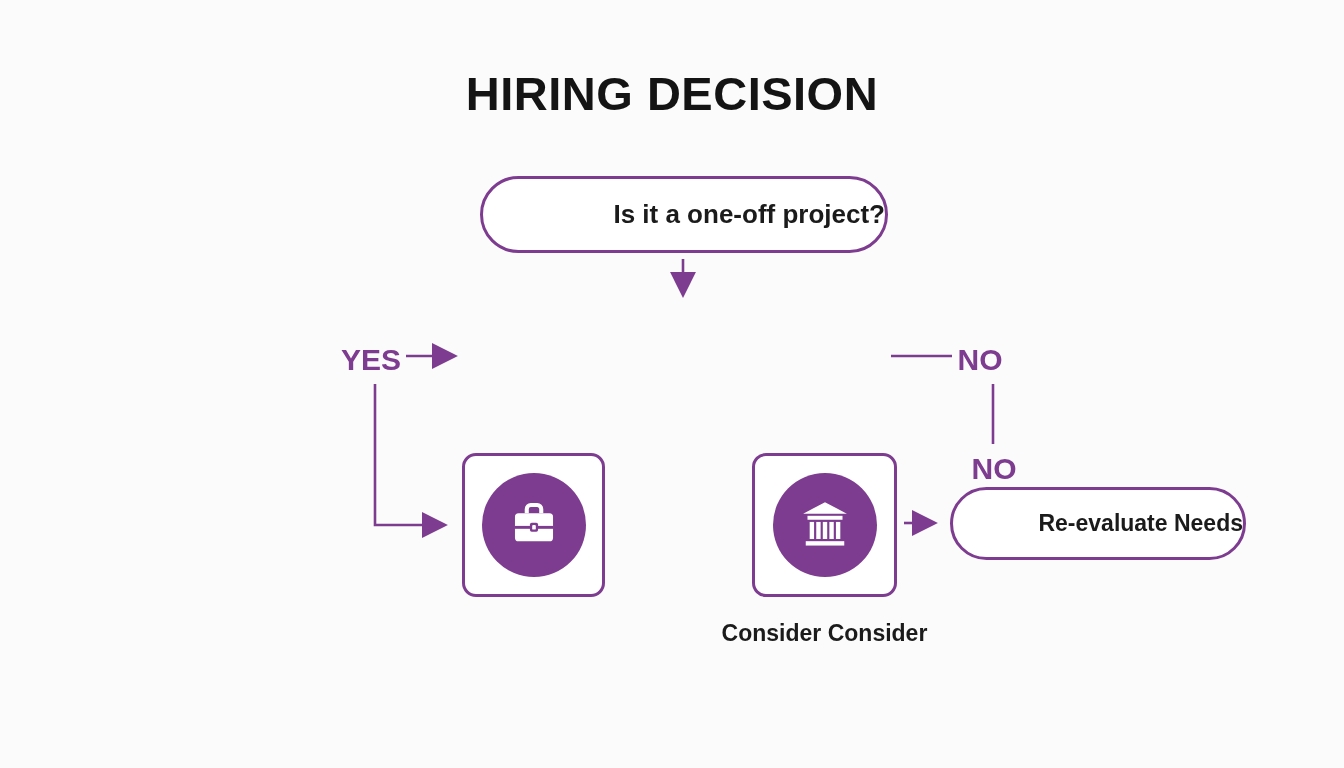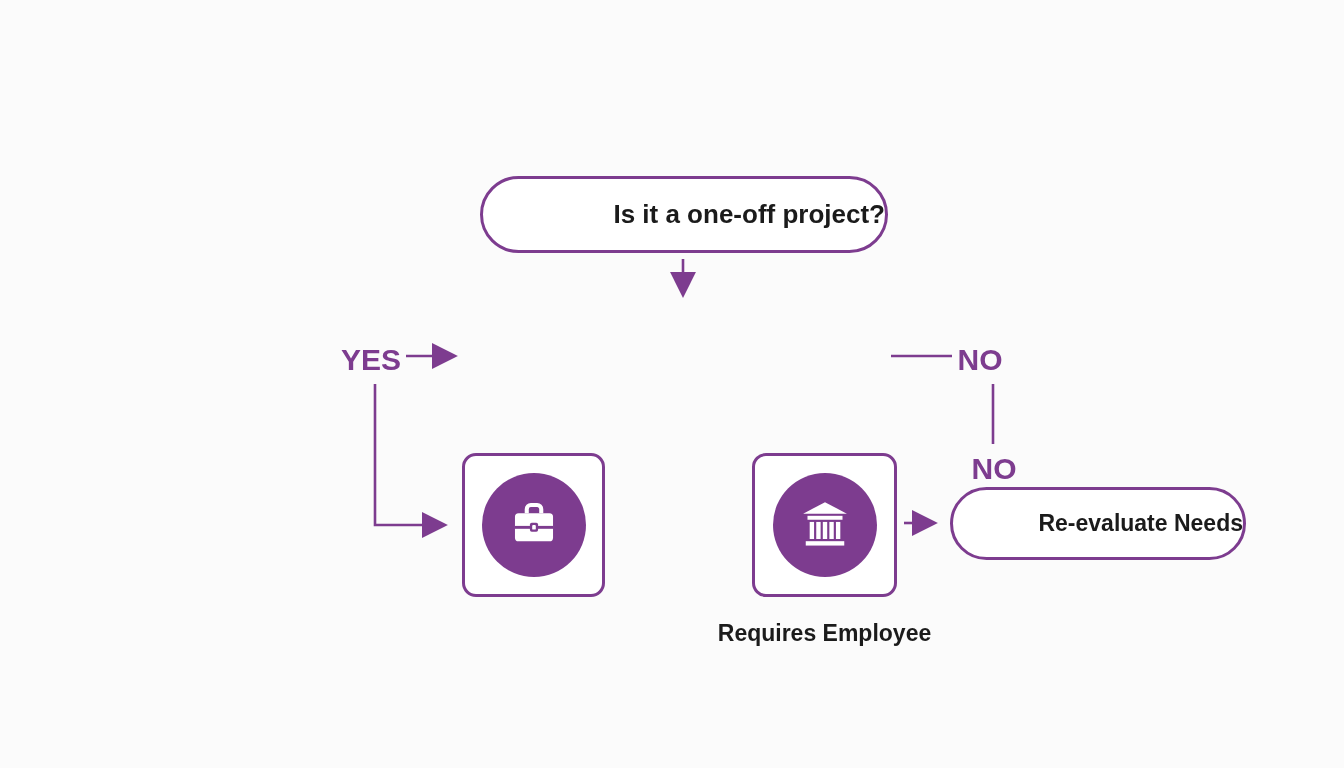--- a/index.html
+++ b/index.html
@@ -83,20 +83,21 @@
     stroke-width:2.6;
     fill:none;
   }
   .icon-fill-purple{fill:var(--purple,#7d3c8f);}
 </style>
 </head>
 <body>
 
 <div class="canvas">
 
+  <div class="title">HIRING DECISION</div>
 
   <svg class="connectors" viewBox="0 0 1344 768">
     <defs>
       <marker id="arrow" markerWidth="11" markerHeight="10" refX="8.5" refY="5" orient="auto">
         <path d="M0,0 L10,5 L0,10 Z" class="icon-fill-purple"></path>
       </marker>
     </defs>
     <path class="conn" d="M683 259 L683 294" marker-end="url(#arrow)"></path>
     <path class="conn" d="M406 356 L454 356" marker-end="url(#arrow)"></path>
     <path class="conn" d="M891 356 L952 356"></path>
@@ -138,15 +139,15 @@
         <rect x="44.5" y="28.5" width="5" height="19.5" fill="#ffffff"></rect>
         <rect x="10" y="50.5" width="44" height="5" fill="#ffffff"></rect>
       </svg>
     </div>
   </div>
 
   <div class="pill reeval">
     <span>Re-evaluate Needs</span>
   </div>
 
-  <div class="outcome-label label-employee">Requires Employee</div>
+  <div class="outcome-label label-employee">Consider Consider</div>
 
 </div>
 
 </body></html>

